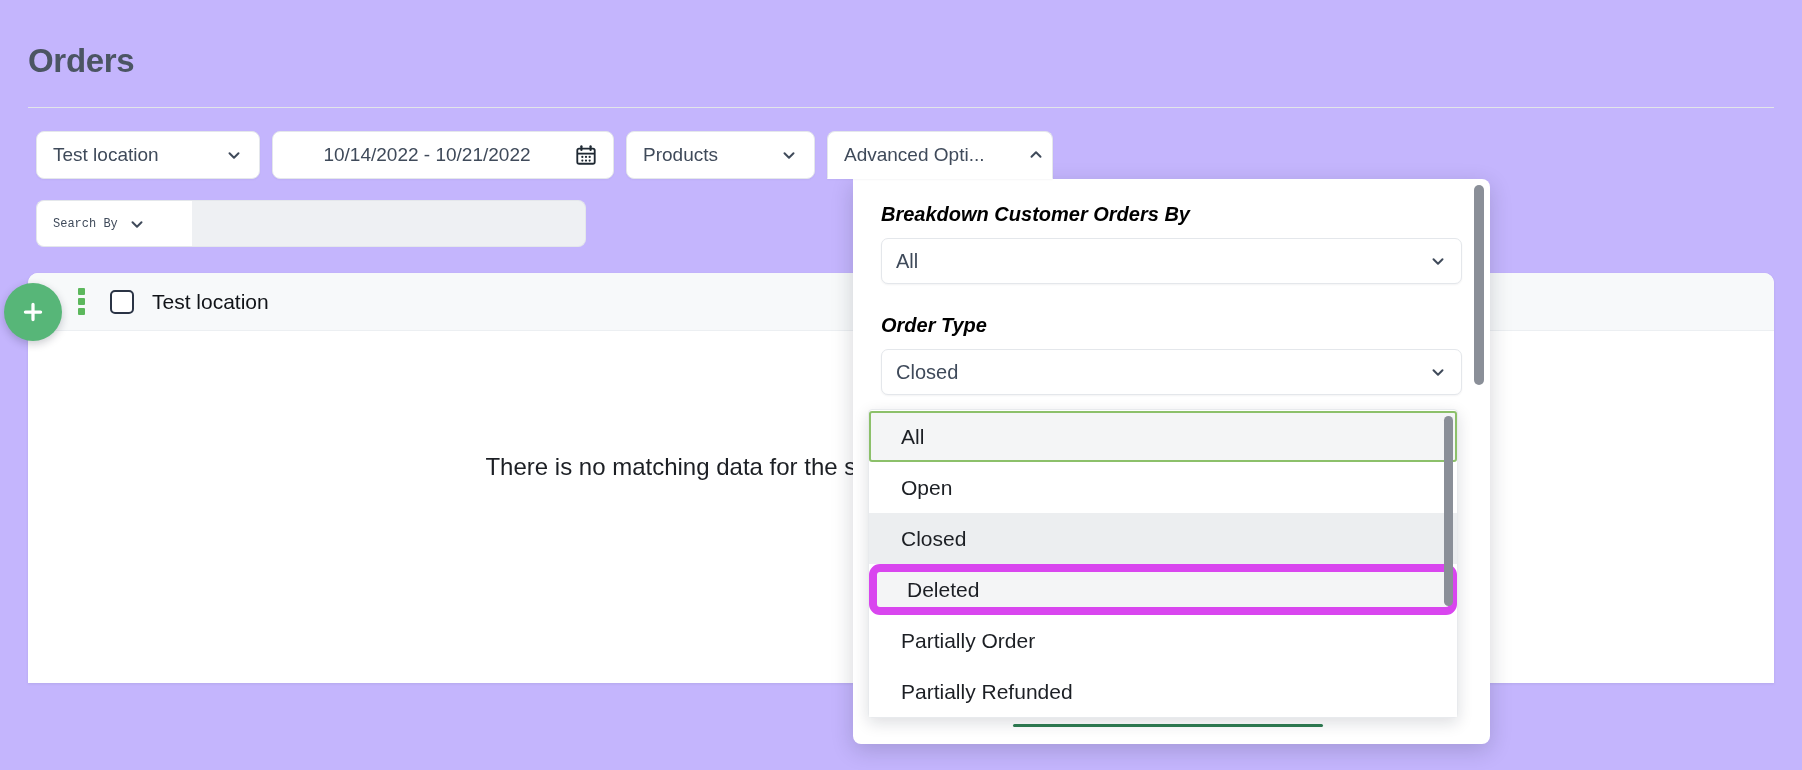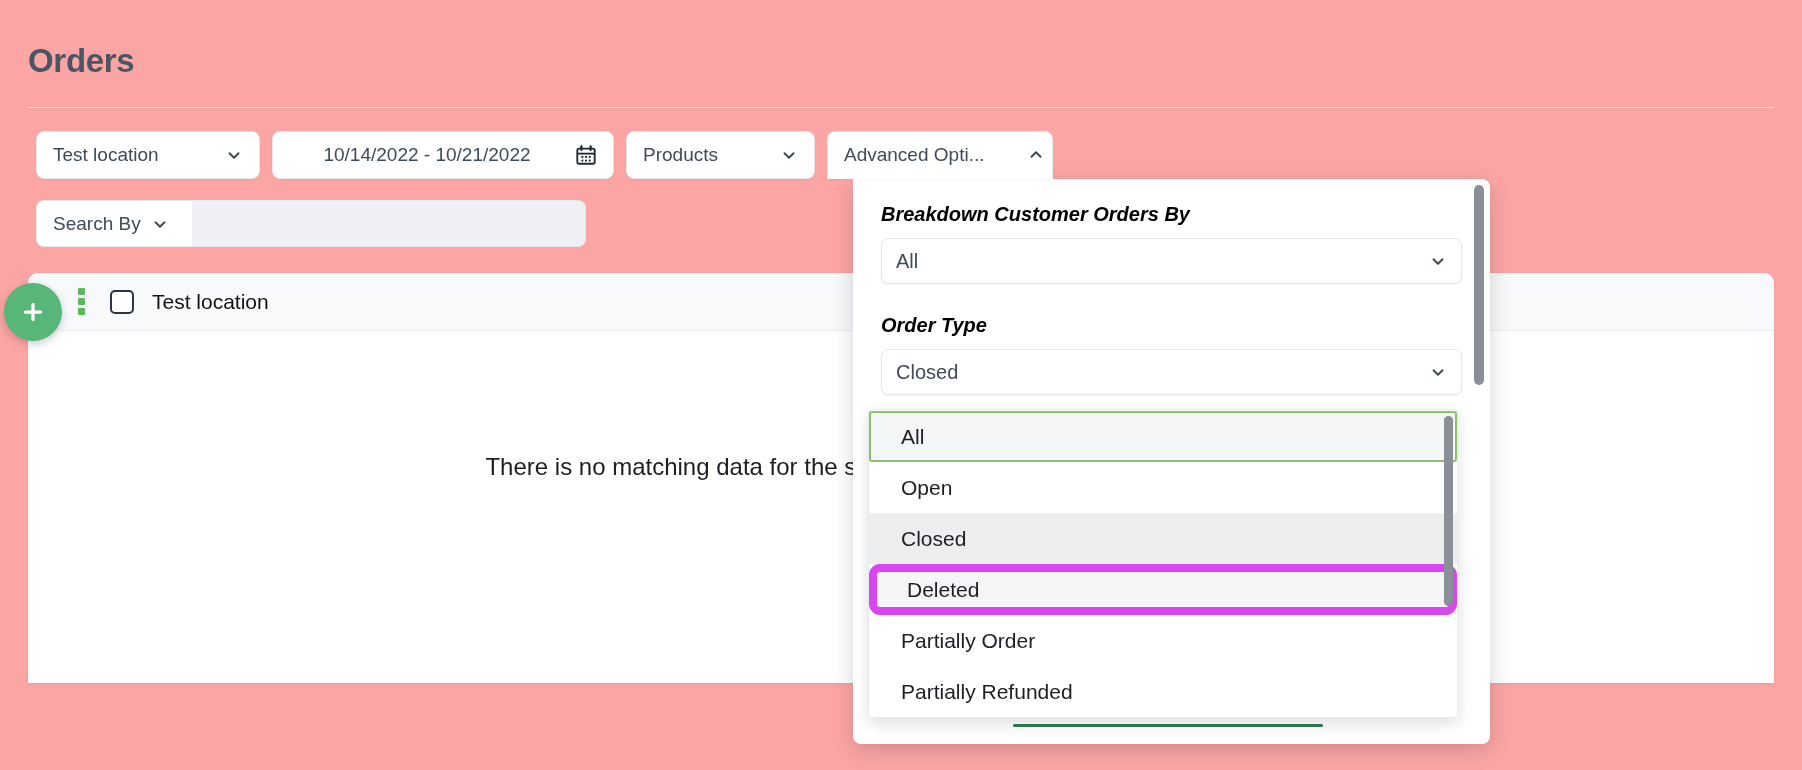--- a/index.html
+++ b/index.html
@@ -7,21 +7,21 @@
     width: 1802px;
     height: 770px;
     overflow: hidden;
     font-family: "Liberation Sans", sans-serif;
     background: #f2f4f6;
   }
   .app {
     position: relative;
     width: 1802px;
     height: 770px;
-    background: #fca5a5;
+    background: #c4b5fd;
   }
 
   
   .page-title {
     position: absolute;
     left: 28px;
     top: 42px;
     font-size: 33px;
     font-weight: bold;
     color: #4b5563;
@@ -96,24 +96,25 @@
   }
   .search-by {
     width: 156px;
     background: #ffffff;
     border: 1px solid #e4e7eb;
     border-right: none;
     border-radius: 8px 0 0 8px;
     display: flex;
     align-items: center;
     padding: 0 16px;
-    font-size: 19px;
+    font-size: 12px;
     color: #3f4a5a;
     cursor: pointer;
     white-space: nowrap;
+    font-family: Liberation Mono, monospace;
   }
   .search-input {
     width: 394px;
     background: #eef0f3;
     border: 1px solid #e4e7eb;
     border-left: none;
     border-radius: 0 8px 8px 0;
     padding: 0 14px;
     font-size: 19px;
     color: #3f4a5a;

